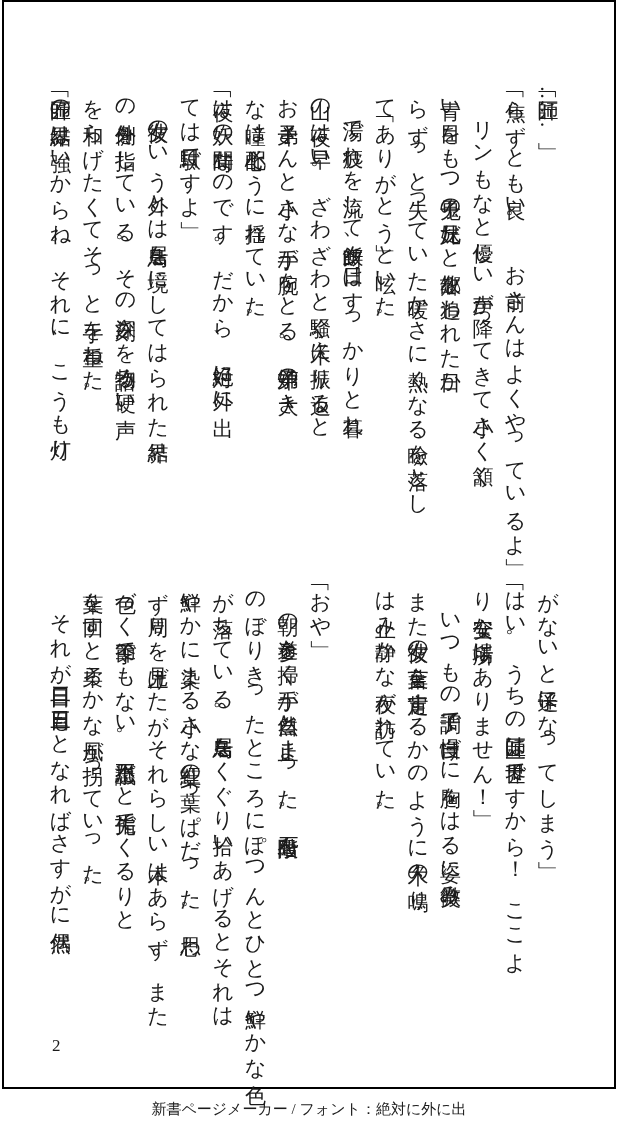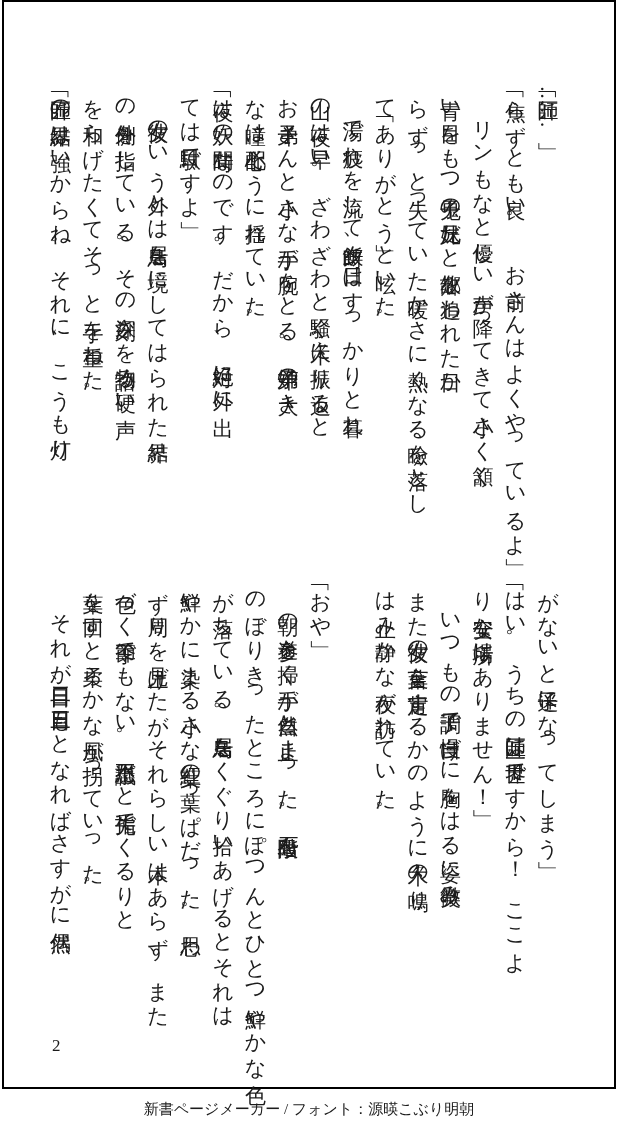--- a/index.html
+++ b/index.html
@@ -74,13 +74,13 @@
 　朝の参道を掃く手が自然と止まった。石階段を
 のぼりきったところにぽつんとひとつ鮮やかな色
 が落ちている。鳥居をくぐり拾いあげるとそれは
 鮮やかに染まる小さな紅葉の葉っぱだった。思わ
 ず周りを見上げたがそれらしい木はあらず、また
 色づく季節でもない。不思議だと指先でくるりと
 葉を回すと柔らかな風が拐っていった。
 　それが二日目、三日目もとなればさすがに偶然</div>
   <div class="pagenum">2</div>
 </div>
-<div class="footer">新書ページメーカー / フォント：源暎こぶり明朝</div>
+<div class="footer">新書ページメーカー / フォント：絶対に外に出</div>
 
 </body></html>

